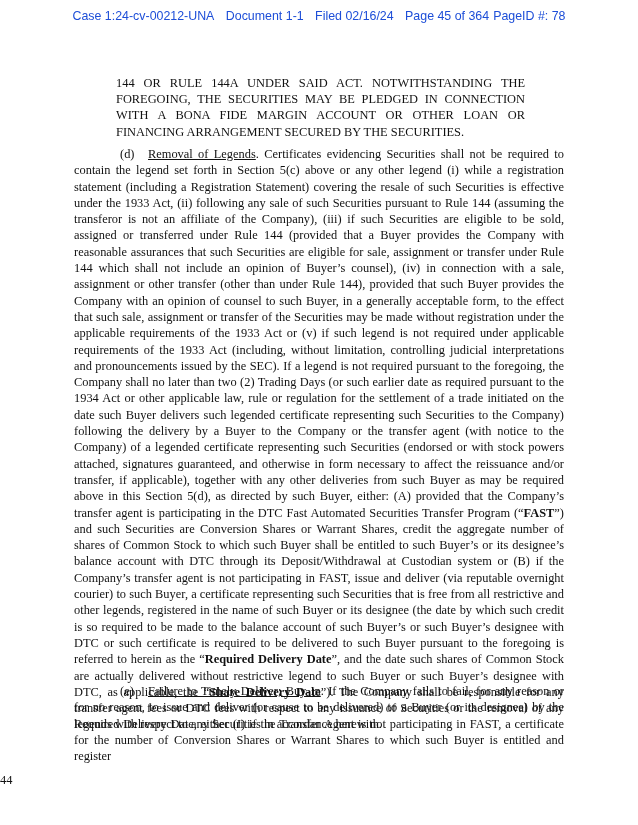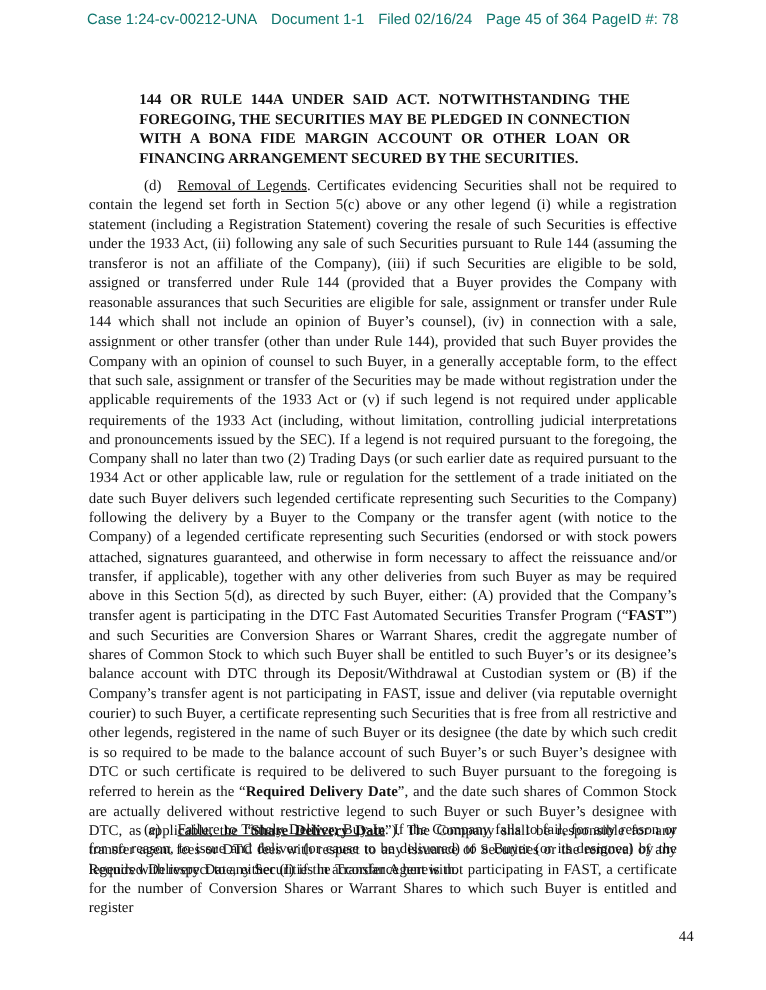--- a/index.html
+++ b/index.html
@@ -16,55 +16,54 @@
       color: #111111;
     }
     .header {
       position: absolute;
       top: 9px;
       left: 0;
       width: 638px;
       text-align: center;
       font-family: "Liberation Sans", sans-serif;
       font-size: 12.4px;
-      color: #0f766e;
+      color: #1d4ed8;
       white-space: nowrap;
     }
     .header span { margin: 0 4px; }
     .quote-block {
       position: absolute;
       top: 75px;
       left: 116px;
       width: 409px;
       font-size: 12.4px;
       line-height: 16.2px;
       text-align: justify;
       text-align-last: left;
-      font-weight: bold;
     }
     .para {
       position: absolute;
       left: 74px;
       width: 490px;
       font-size: 12.4px;
       line-height: 16.3px;
       text-align: justify;
     }
     #para-d { top: 146px; }
     #para-e { top: 683px; }
     .indent { display: inline-block; width: 46px; }
     .label { display: inline-block; width: 28px; }
     .u { text-decoration: underline; }
     b { font-weight: bold; }
     .page-number {
       position: absolute;
       top: 773px;
       left: 0;
       width: 578px;
-      text-align: right;
+      text-align: left;
       font-size: 12.4px;
     }
   </style>
 </head>
 <body>
 
 <div class="header">
   <span>Case 1:24-cv-00212-UNA</span>
   <span>Document 1-1</span>
   <span>Filed 02/16/24</span>

